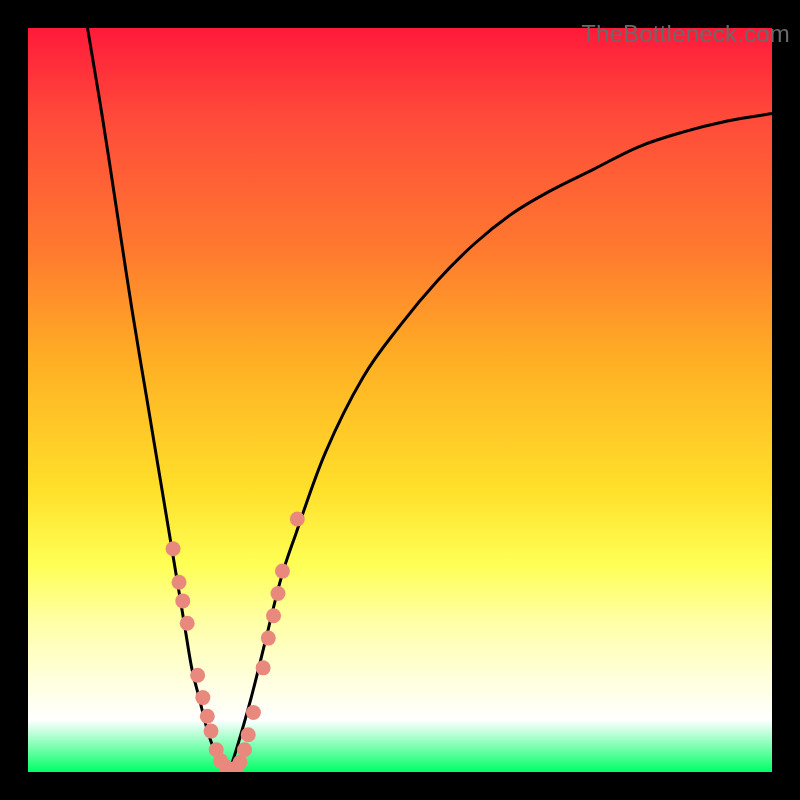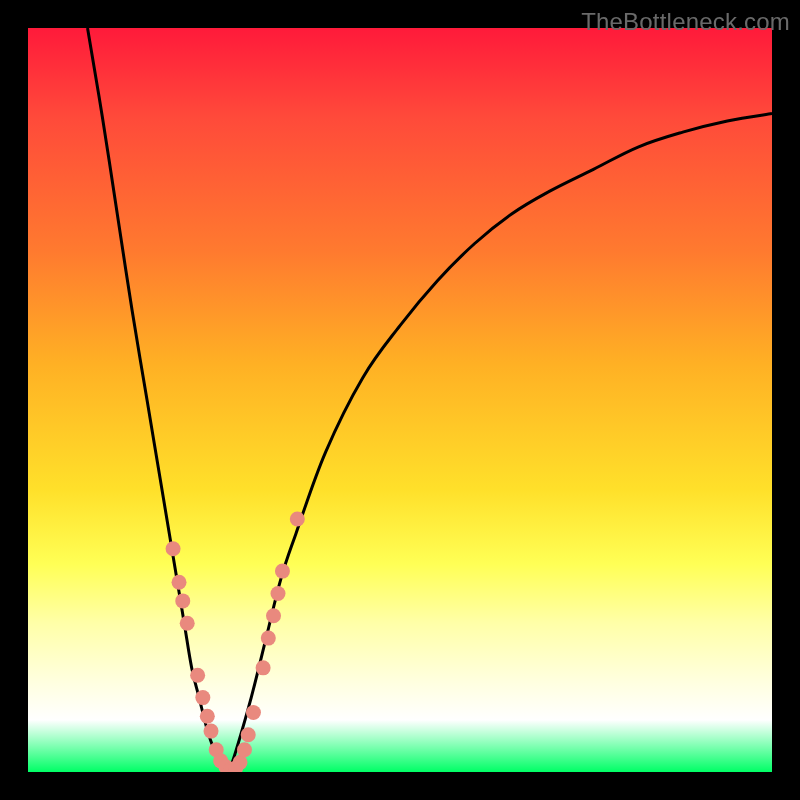--- a/index.html
+++ b/index.html
@@ -25,21 +25,21 @@
       #ffe02a 62%,
       #ffff55 72%,
       #ffffa8 80%,
       #ffffe0 88%,
       #ffffff 93%,
       #00ff66 100%
     );
   }
   .watermark {
     position: absolute;
-    top: 8px;
+    top: 20px;
     right: 10px;
     color: #6a6a6a;
     font-size: 24px;
     letter-spacing: 0.2px;
     user-select: none;
   }
   svg.curves {
     position: absolute;
     left: 0;
     top: 0;

